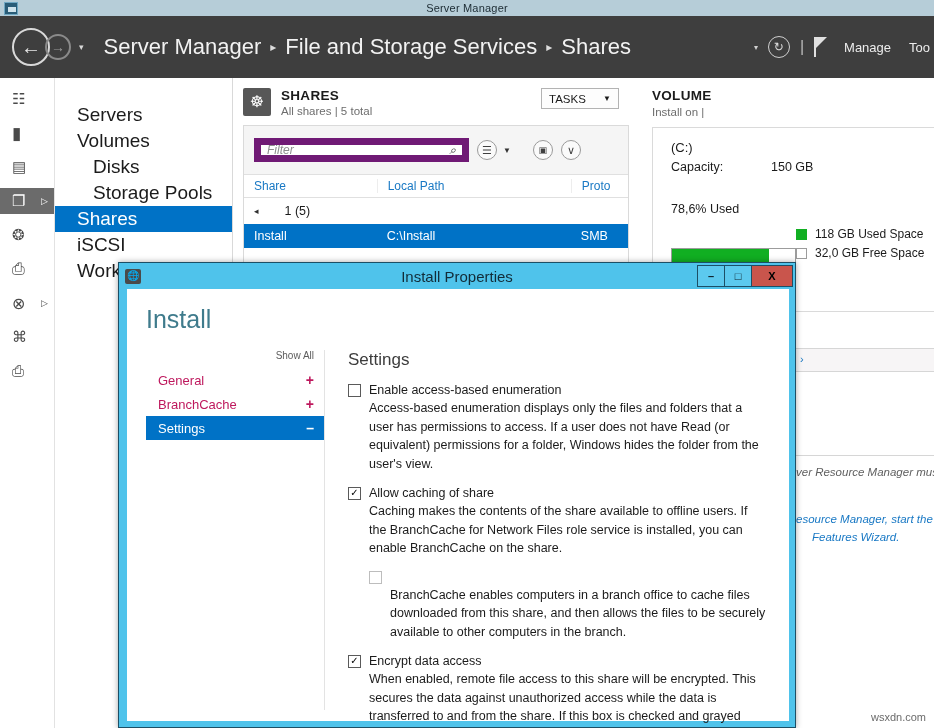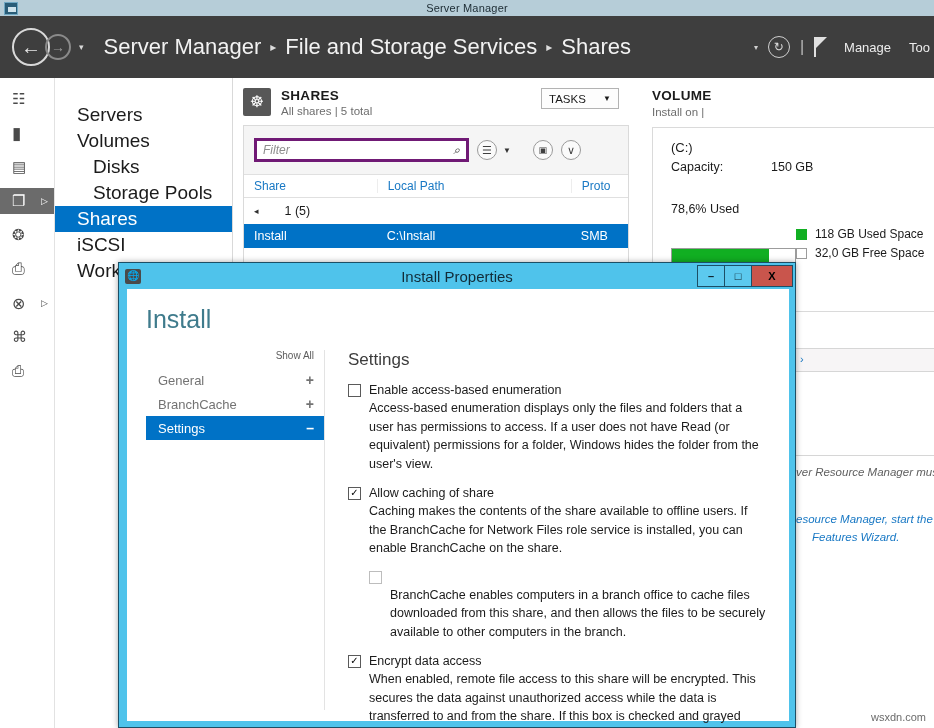--- a/index.html
+++ b/index.html
@@ -134,21 +134,21 @@
 
   .grid-box {
     margin-top: 8px; margin-right: 0px; border: 1px solid #dadada;
     background: #ffffff; height: 610px;
   }
   .filter-row {
     height: 48px; display: flex; align-items: center;
     padding: 0 10px; background: #f5f5f5; gap: 8px;
   }
   .filter-input {
-    width: 215px; height: 24px; background: #ffffff; border: 3px solid #701a75;
+    width: 215px; height: 24px; background: #ffffff; border: 7px solid #701a75;
     display: flex; align-items: center; padding: 0 6px;
   }
   .filter-input span { font-size: 12px; color: #8d8d8d; font-style: italic; }
   .filter-input .mag { margin-left: auto; font-size: 12px; color: #3a3a3a; }
   .ico-btn {
     width: 20px; height: 20px; border-radius: 50%; border: 1px solid #9a9a9a;
     display: flex; align-items: center; justify-content: center;
     font-size: 11px; color: #3f3f3f; background: #fafafa; flex: none;
   }
   .small-tri { font-size: 8px; color: #333; margin-left: -2px; }
@@ -245,21 +245,21 @@
     padding: 16px 0 0 19px;
   }
   .dlg-cols { display: flex; margin-top: 16px; }
   .dlg-nav { width: 198px; padding-left: 19px; border-right: 1px solid #e3e3e3; height: 360px; }
   .showall {
     text-align: right; font-size: 10px; color: #5c5c5c; padding-right: 10px;
     margin-bottom: 7px;
   }
   .nav-item {
     height: 24px; display: flex; align-items: center; justify-content: space-between;
-    font-size: 13px; color: #737373; padding: 0 10px 0 12px;
+    font-size: 13px; color: #be185d; padding: 0 10px 0 12px;
   }
   .nav-item.sel { background: #0072c6; color: #ffffff; }
   .nav-sign { font-weight: bold; font-size: 14px; }
 
   .dlg-content { flex: 1; padding-left: 23px; padding-right: 12px; }
   .content-heading {
     font-size: 17px; font-weight: 300; color: #3d3d3d; margin-bottom: 13px;
   }
   .chk-row { display: flex; align-items: center; gap: 8px; margin-top: 1px; }
   .chk {

